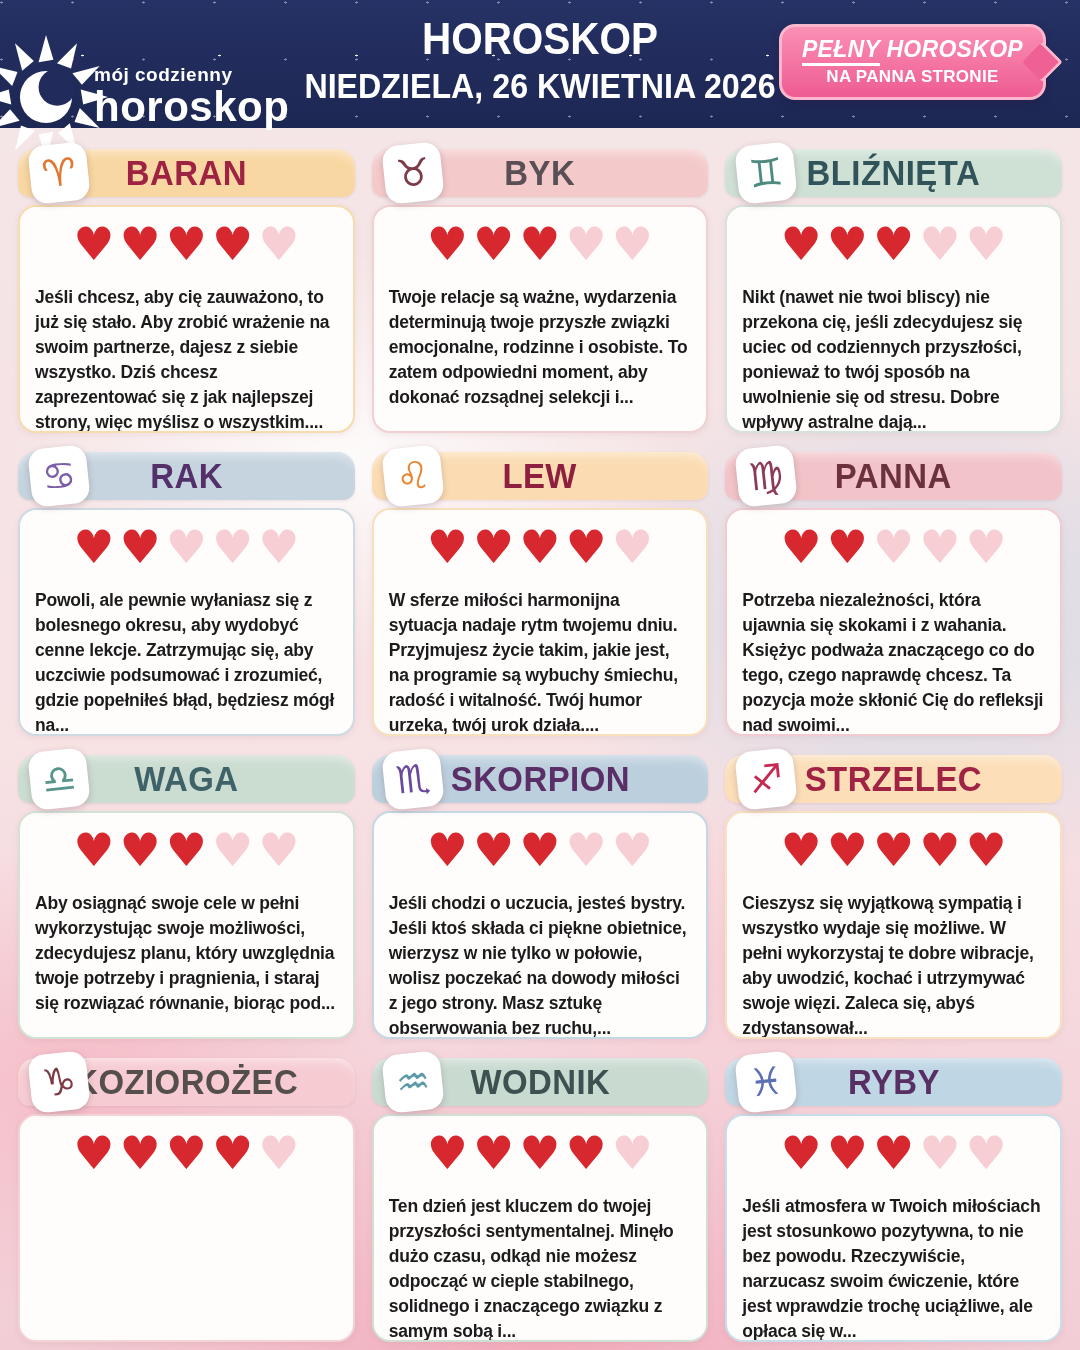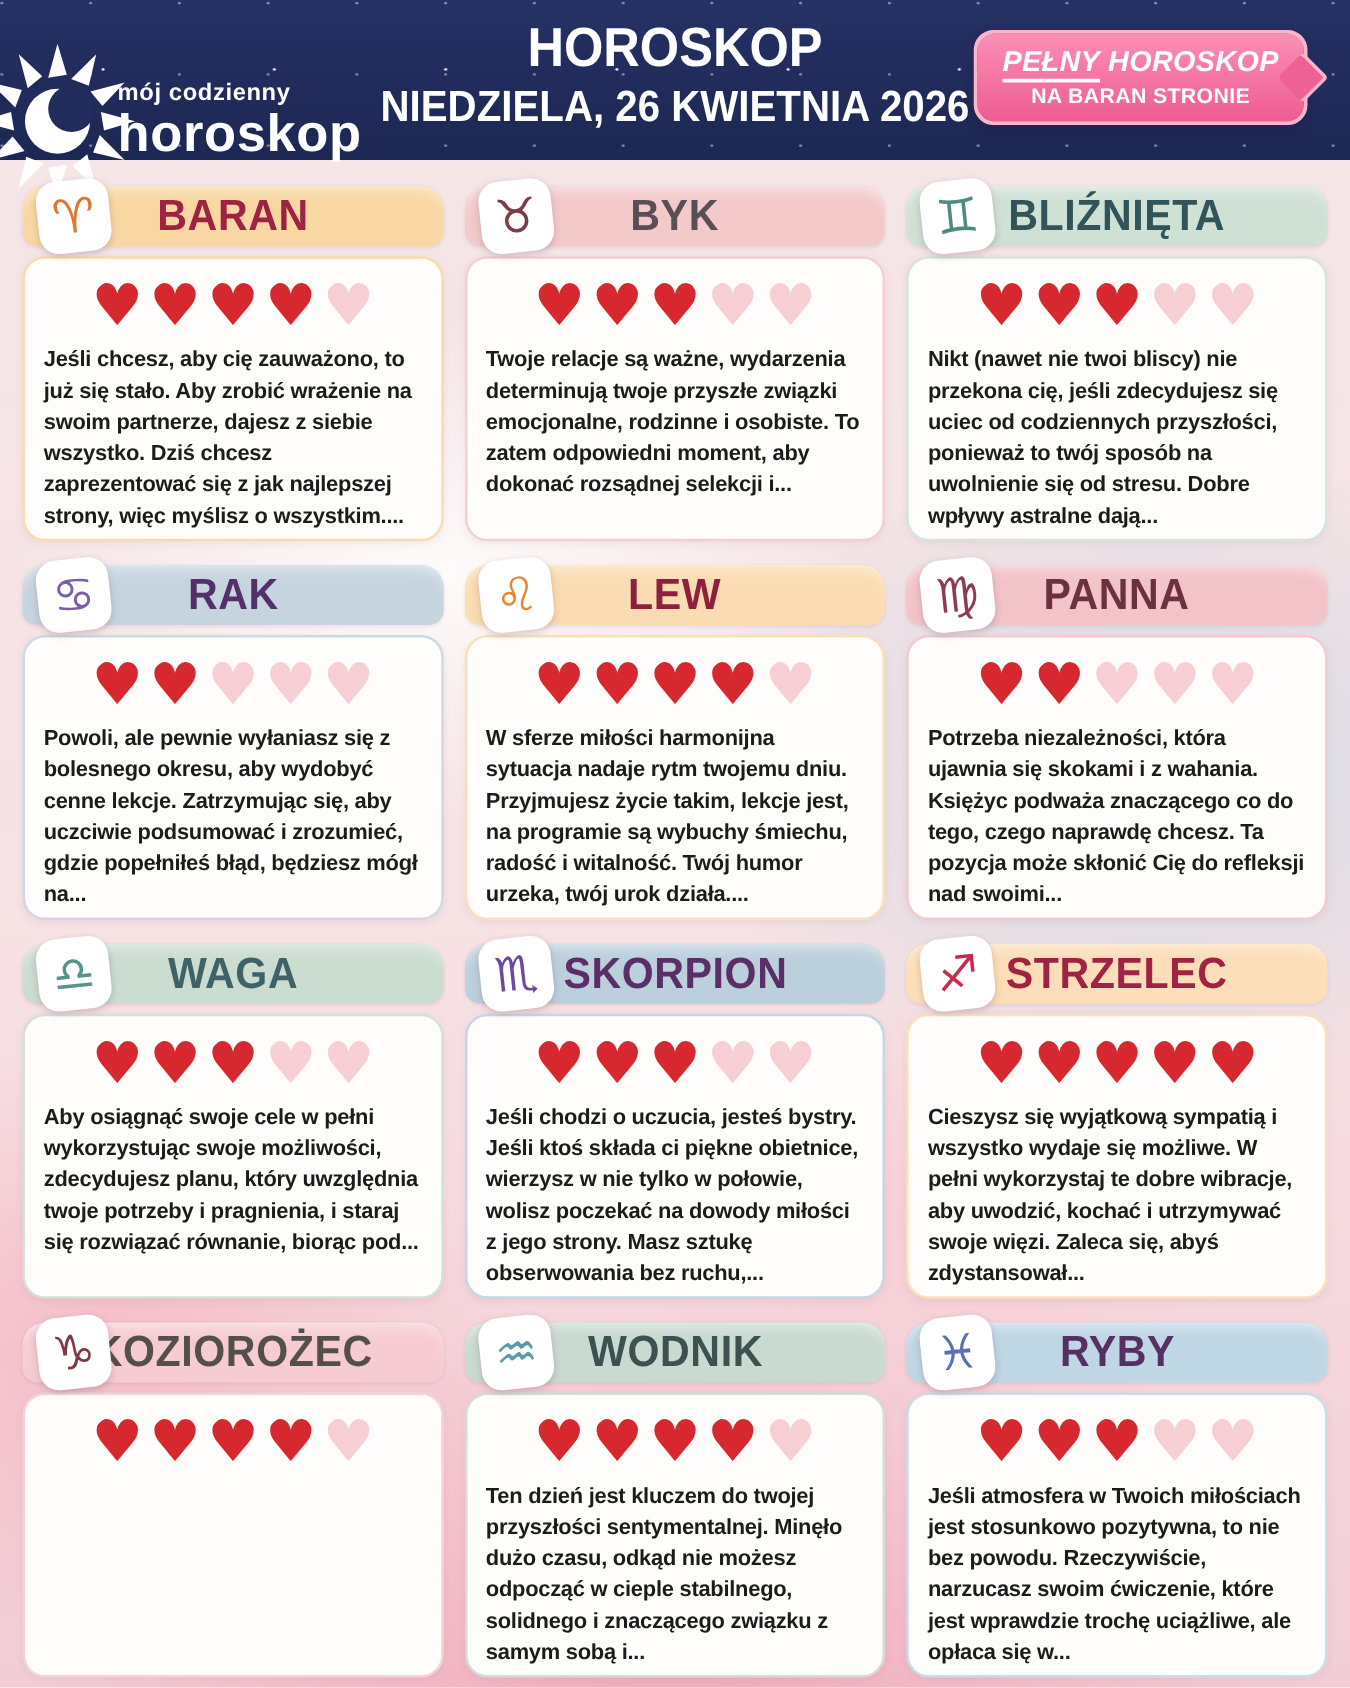--- a/index.html
+++ b/index.html
@@ -80,21 +80,21 @@
   .sign-body{
     margin-top:8px;height:228px;box-sizing:border-box;
     background:#fffdfc;border:2px solid var(--border);border-radius:18px;
     padding:12px 15px 10px 15px;overflow:hidden;
     box-shadow:0 2px 6px rgba(150,100,110,.10);
   }
   .hearts{display:flex;justify-content:center;gap:5px;height:50px;align-items:center;}
   .heart{font-family:"DejaVu Sans",sans-serif;font-size:46px;line-height:1;color:#f6ced3;}
   .heart.filled{color:#d7282f;}
   .sign-text{
-    margin-top:6px;font-size:17.5px;font-weight:700;line-height:1.43;
+    margin-top:16px;font-size:17.5px;font-weight:700;line-height:1.43;
     letter-spacing:-.2px;color:#1b1b1b;
   }
 </style>
 </head>
 <body>
 
 <header class="masthead">
   <div class="logo">
     <svg class="logo-sun" viewBox="0 0 100 100" aria-hidden="true">
       <g fill="#ffffff">
@@ -122,21 +122,21 @@
     </div>
   </div>
 
   <div class="masthead-title">
     <div class="t1">HOROSKOP</div>
     <div class="t2">NIEDZIELA, 26 KWIETNIA 2026</div>
   </div>
 
   <div class="cta">
     <div class="cta-l1"><span class="accent">PEŁNY</span><span> HOROSKOP</span></div>
-    <div class="cta-l2">NA BARAN STRONIE</div>
+    <div class="cta-l2">NA PANNA STRONIE</div>
   </div>
 </header>
 
 <main class="grid">
 
   <section class="sign" style="--bar: #f9d7a2; --border: #f6dcae; --title: #9e2242; --icon: #e0762f;">
     <div class="sign-bar">
       <span class="sign-sticker">
           <span class="glyph">♈</span>
         </span>
@@ -219,21 +219,21 @@
       <span class="sign-name">LEW</span>
     </div>
     <div class="sign-body">
       <div class="hearts">
           <span class="heart filled">♥</span>
           <span class="heart filled">♥</span>
           <span class="heart filled">♥</span>
           <span class="heart filled">♥</span>
           <span class="heart">♥</span>
         </div>
-      <p class="sign-text">W sferze miłości harmonijna sytuacja nadaje rytm twojemu dniu. Przyjmujesz życie takim, lekcje jest, na programie są wybuchy śmiechu, radość i witalność. Twój humor urzeka, twój urok działa....</p>
+      <p class="sign-text">W sferze miłości harmonijna sytuacja nadaje rytm twojemu dniu. Przyjmujesz życie takim, jakie jest, na programie są wybuchy śmiechu, radość i witalność. Twój humor urzeka, twój urok działa....</p>
     </div>
   </section>
 
   <section class="sign" style="--bar: #f2c3c8; --border: #f1cbcf; --title: #6b323e; --icon: #8e3a55;">
     <div class="sign-bar">
       <span class="sign-sticker">
           <span class="glyph">♍</span>
         </span>
       <span class="sign-name">PANNA</span>
     </div>

